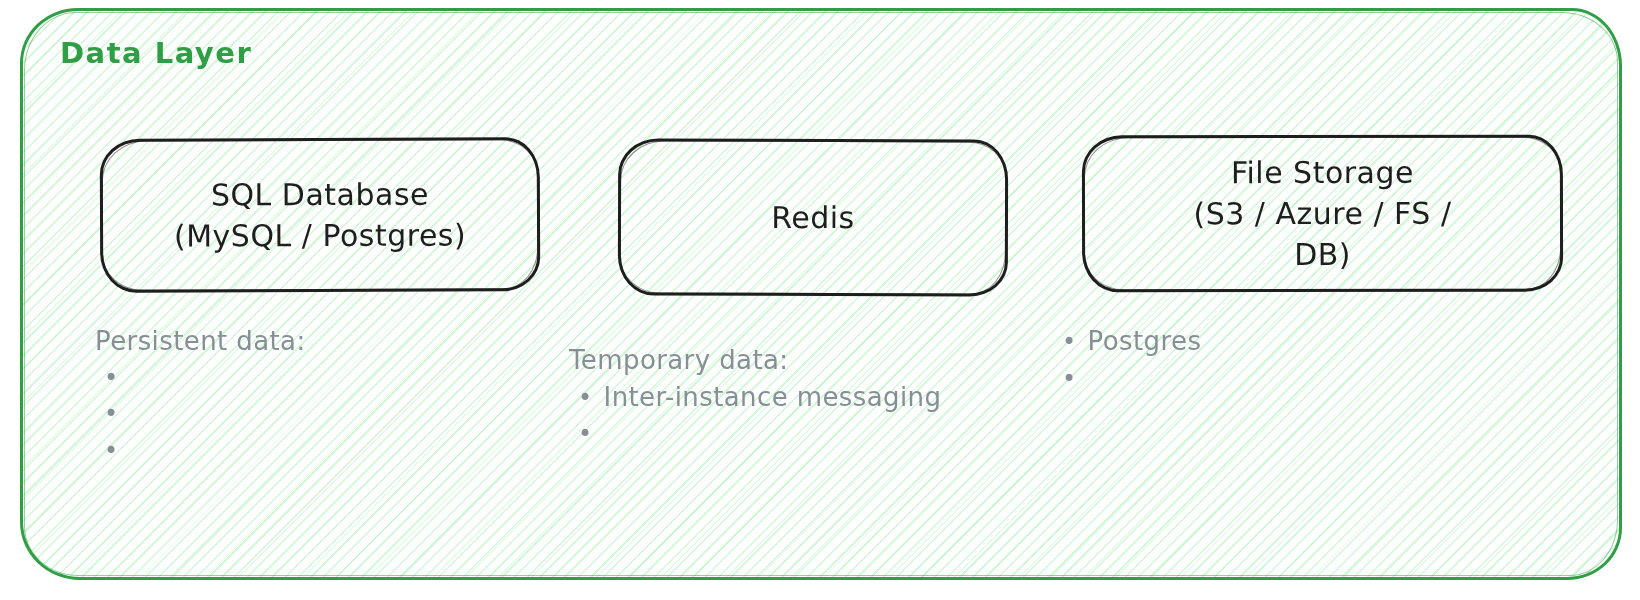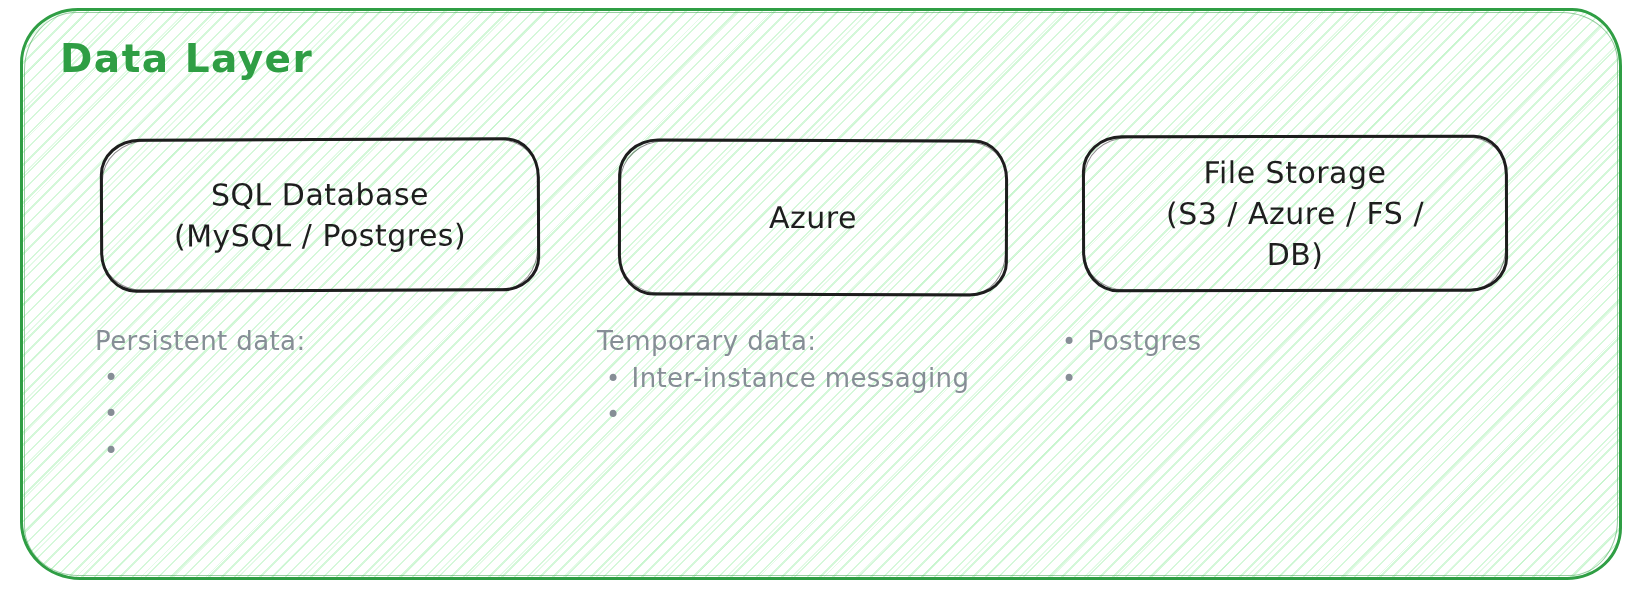--- a/index.html
+++ b/index.html
@@ -37,21 +37,21 @@
     inset: 1px;
     border: 1.6px solid rgba(47,158,68,0.5);
     border-radius: 52px 56px 48px 54px / 58px 50px 56px 50px;
     pointer-events: none;
   }
 
   .layer-title {
     position: absolute;
     left: 60px;
     top: 36px;
-    font-size: 39px;
+    font-size: 29px;
     font-weight: bold;
     letter-spacing: 1.5px;
     color: #2f9e44;
     white-space: nowrap;
   }
 
   
   .node {
     position: absolute;
     box-sizing: border-box;
@@ -74,33 +74,33 @@
   .node-label {
     color: #1e1e1e;
     font-size: 30px;
     line-height: 41px;
     letter-spacing: 0.5px;
     white-space: pre-line;
     padding: 0 14px;
   }
   .node-sql  { left: 100px;  top: 138px; width: 440px; height: 154px; transform: rotate(-0.2deg); }
   .node-redis{ left: 618px;  top: 139px; width: 390px; height: 157px; transform: rotate(0.15deg); }
-  .node-file { left: 1082px; top: 135px; width: 426px; height: 157px; transform: rotate(-0.1deg); }
+  .node-file { left: 1082px; top: 135px; width: 481px; height: 157px; transform: rotate(-0.1deg); }
 
   
   .notes {
     position: absolute;
     top: 323px;
     color: #868e96;
     font-size: 26px;
     line-height: 36.5px;
     letter-spacing: 0.4px;
   }
   .notes-1 { left: 95px;   width: 440px; }
-  .notes-2 { left: 597px;  width: 450px; }
+  .notes-2 { left: 569px;  width: 450px; margin-top: 19px; }
   .notes-3 { left: 1053px; width: 450px; }
   .note-heading { white-space: nowrap; }
   .note-item {
     display: flex;
     align-items: baseline;
     padding-left: 9px;
     white-space: nowrap;
   }
   .bullet {
     margin-right: 11px;
@@ -115,21 +115,21 @@
   <div class="frame"></div>
 
   <div class="layer-title">Data Layer</div>
 
   <div class="node node-sql">
     <div class="node-label">SQL Database
 (MySQL / Postgres)</div>
   </div>
 
   <div class="node node-redis">
-    <div class="node-label">Azure</div>
+    <div class="node-label">Redis</div>
   </div>
 
   <div class="node node-file">
     <div class="node-label">File Storage
 (S3 / Azure / FS /
 DB)</div>
   </div>
 
   <div class="notes notes-1">
     <div class="note-heading">Persistent data:</div>

